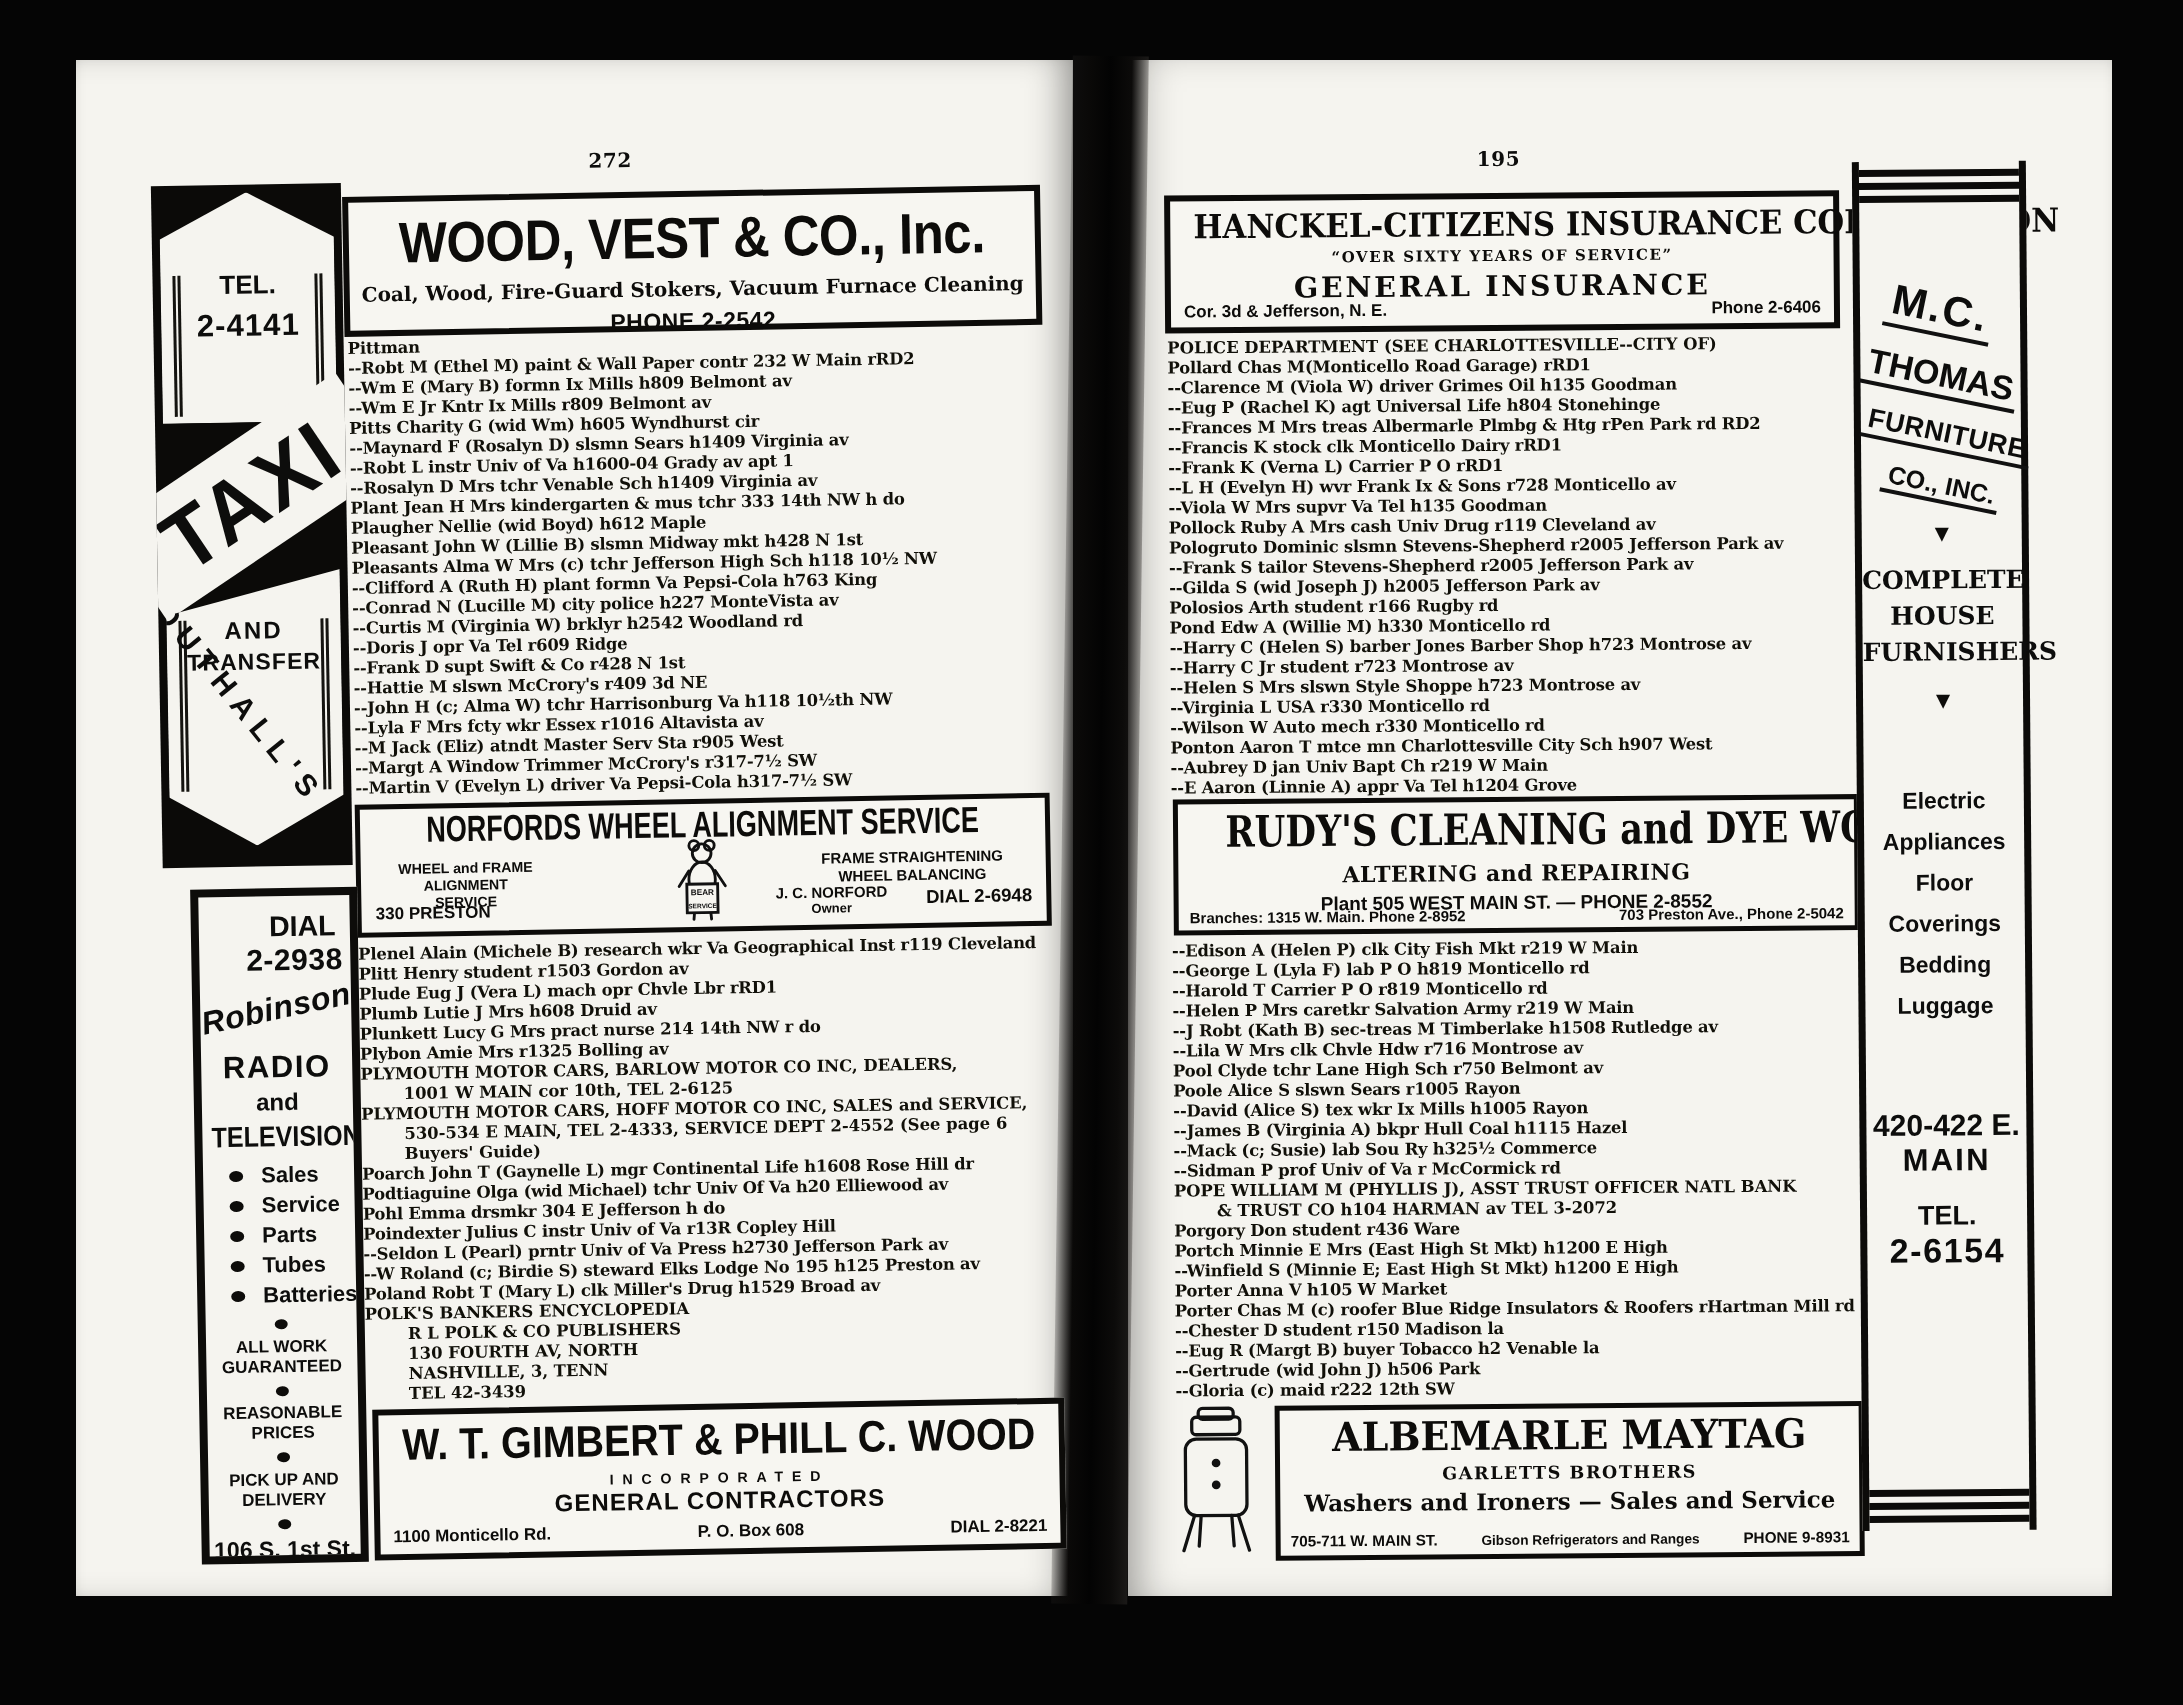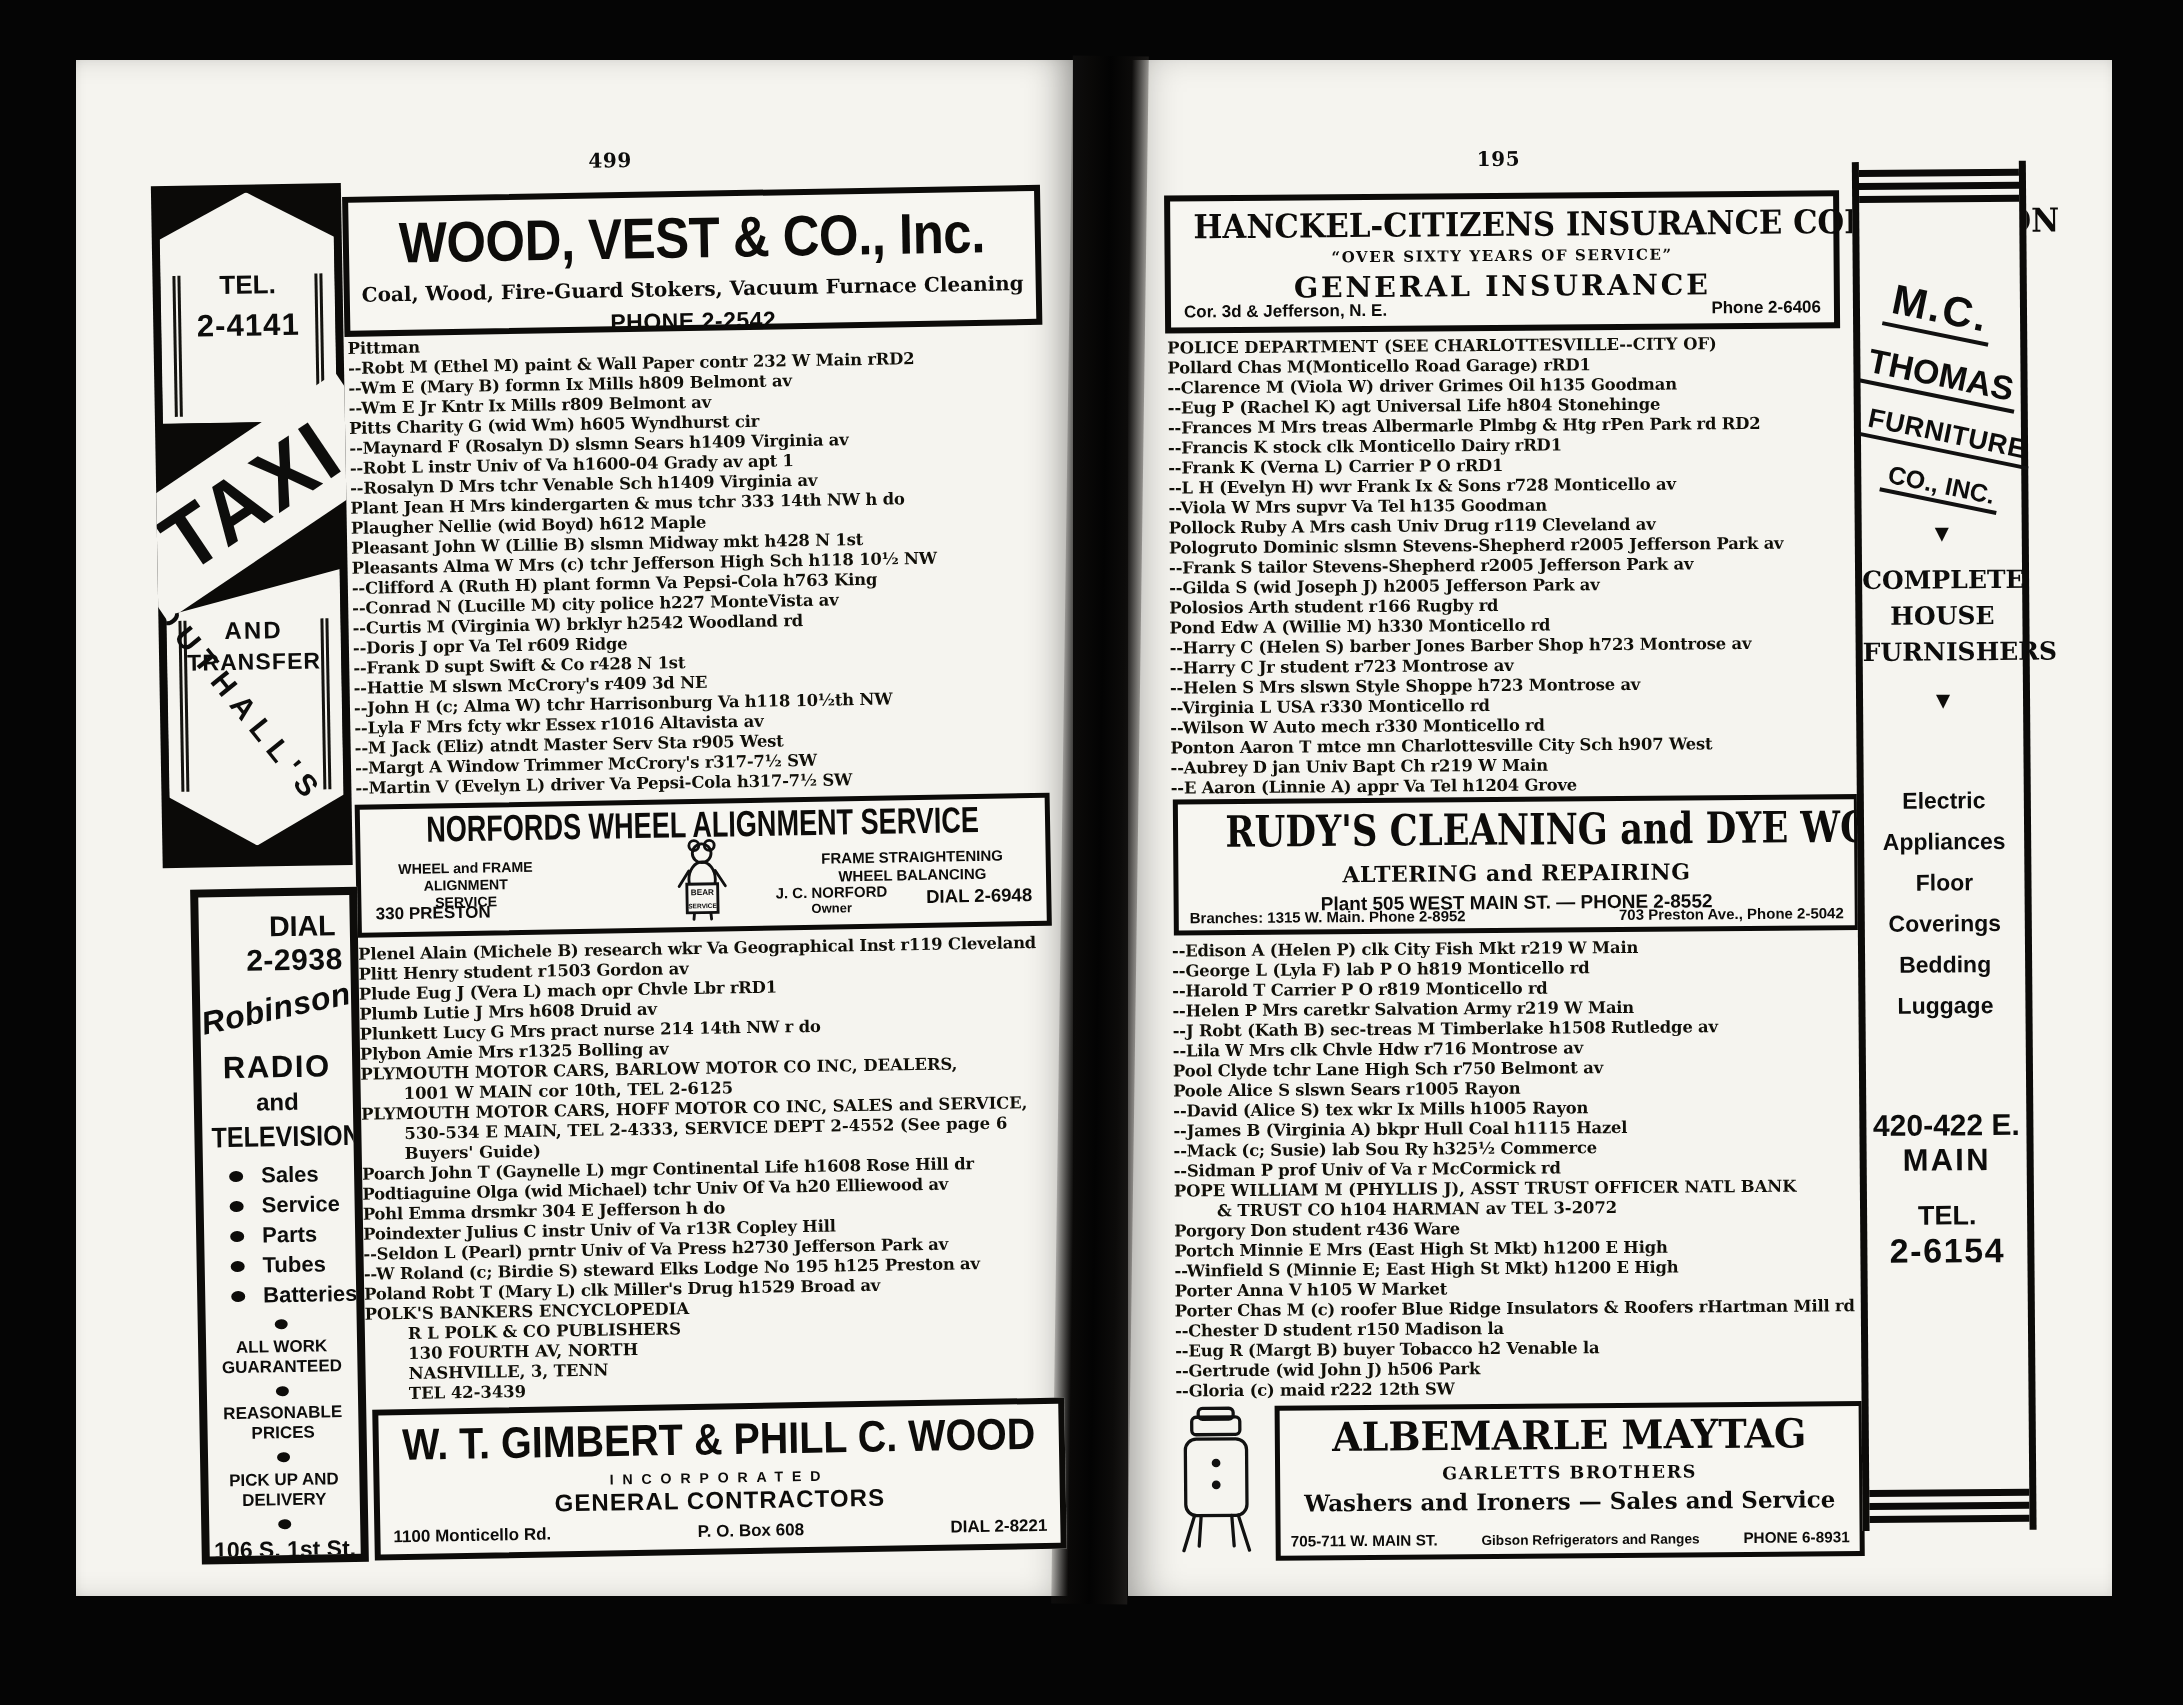--- a/index.html
+++ b/index.html
@@ -148,21 +148,21 @@
 </style>
 </head>
 <body>
 
 <div class="page left"></div>
 <div class="page right"></div>
 <div class="binding"></div>
 
 <div class="tilt l">
 
-  <div class="abs pagenum" style="left:600px;top:149px;">499</div>
+  <div class="abs pagenum" style="left:600px;top:149px;">272</div>
 
   <div class="adbox sans" style="left:353px;top:193px;width:698px;height:140px;">
     <div class="wv-title">WOOD, VEST &amp; CO., Inc.</div>
     <div class="wv-sub">Coal, Wood, Fire-Guard Stokers, Vacuum Furnace Cleaning</div>
     <div class="wv-phone">PHONE 2-2542</div>
   </div>
 
   <div class="listings abs" style="left:356px;top:335px;width:710px;">
       <div class="li">Pittman</div>
       <div class="li">--Robt M (Ethel M) paint &amp; Wall Paper contr 232 W Main rRD2</div>
@@ -396,21 +396,21 @@
     </svg>
   </div>
 
   <div class="adbox" style="left:1270px;top:1403px;width:589px;height:155px;border-width:5px;">
     <div class="mt-title">ALBEMARLE MAYTAG</div>
     <div class="mt-sub">GARLETTS BROTHERS</div>
     <div class="mt-line">Washers and Ironers — Sales and Service</div>
     <div class="mt-bottom sans">
       <span>705-711 W. MAIN ST.</span>
       <span class="mid">Gibson Refrigerators and Ranges</span>
-      <span>PHONE 6-8931</span>
+      <span>PHONE 9-8931</span>
     </div>
   </div>
 
   <div class="mct">
     <div class="bars-top">
       <div class="tripbar"></div>
       <div class="tripbar"></div>
       <div class="tripbar"></div>
     </div>
     <div class="logo">

